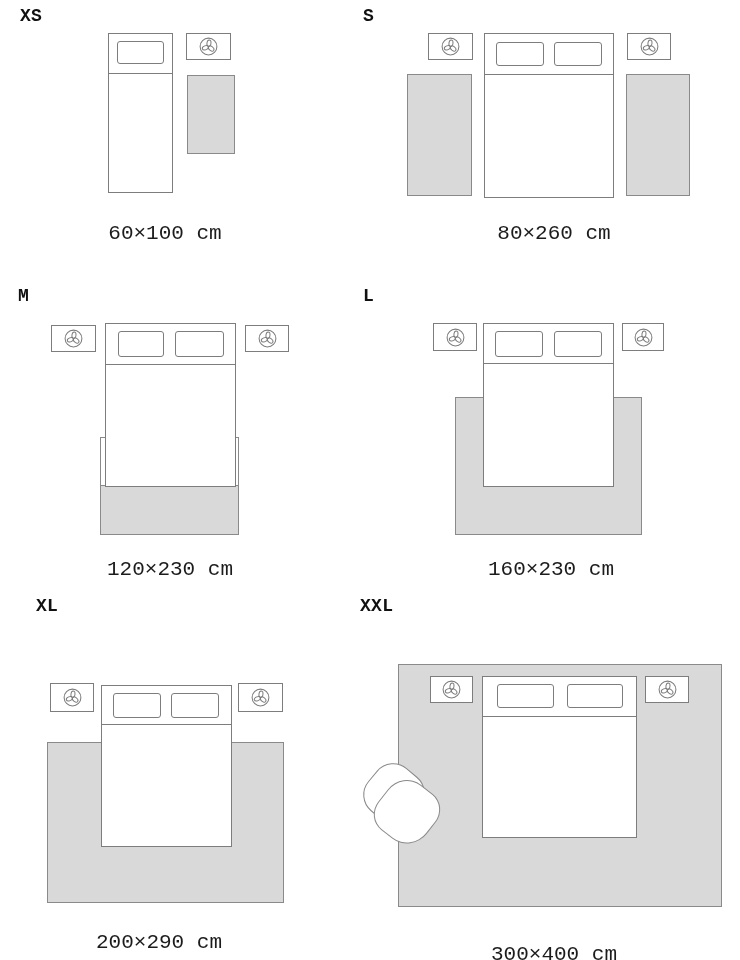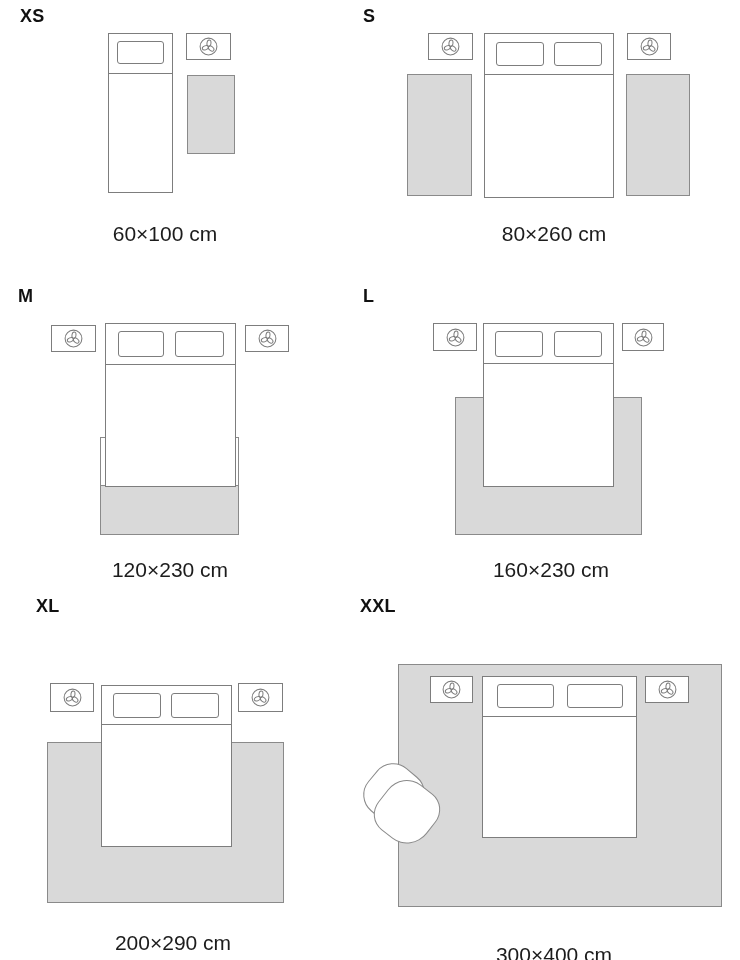--- a/index.html
+++ b/index.html
@@ -1,21 +1,21 @@
 <!DOCTYPE html>
 <html><head>
 <meta charset="utf-8">
 <style>
   html, body { margin: 0; padding: 0; background: #ffffff; }
   .canvas {
     position: relative;
     width: 740px;
     height: 960px;
     background: #ffffff;
-    font-family: Liberation Sans, sans-serif;
+    font-family: Liberation Mono, monospace;
     overflow: hidden;
   }
   .size-label {
     position: absolute;
     font-size: 18px;
     font-weight: 700;
     color: #111111;
     letter-spacing: 0.3px;
   }
   .caption {
@@ -133,21 +133,21 @@
 
   
   .lbl-xl { left: 36px; top: 596px; }
   .ns-xl1 { left: 50px; top: 683px; width: 44px; height: 29px; }
   .bed-xl { left: 101px; top: 685px; width: 131px; height: 162px; }
   .bed-xl .bed-head { height: 38px; }
   .bed-xl .p1 { left: 11px; top: 7px; width: 48px; height: 25px; }
   .bed-xl .p2 { left: 69px; top: 7px; width: 48px; height: 25px; }
   .ns-xl2 { left: 238px; top: 683px; width: 45px; height: 29px; }
   .rug-xl { left: 47px; top: 742px; width: 237px; height: 161px; }
-  .cap-xl { left: 73px; top: 931px; }
+  .cap-xl { left: 59px; top: 931px; }
 
   
   .lbl-xxl { left: 360px; top: 596px; }
   .rug-xxl { left: 398px; top: 664px; width: 324px; height: 243px; }
   .ns-xxl1 { left: 430px; top: 676px; width: 43px; height: 27px; }
   .bed-xxl { left: 482px; top: 676px; width: 155px; height: 162px; }
   .bed-xxl .bed-head { height: 39px; }
   .bed-xxl .p1 { left: 14px; top: 7px; width: 57px; height: 24px; }
   .bed-xxl .p2 { left: 84px; top: 7px; width: 56px; height: 24px; }
   .ns-xxl2 { left: 645px; top: 676px; width: 44px; height: 27px; }

